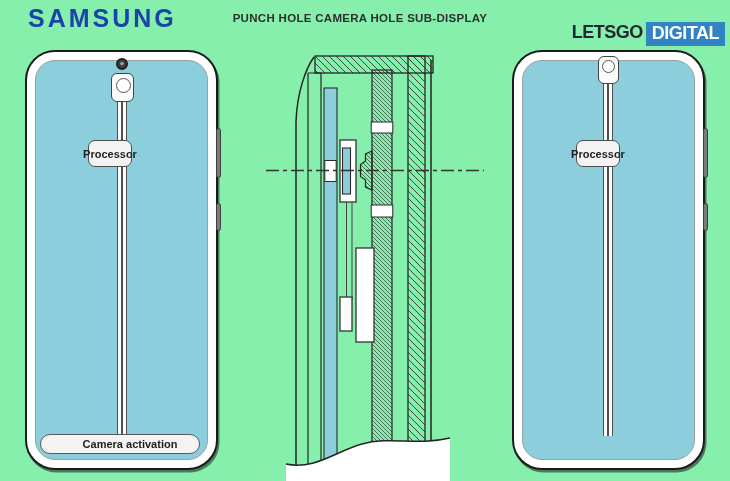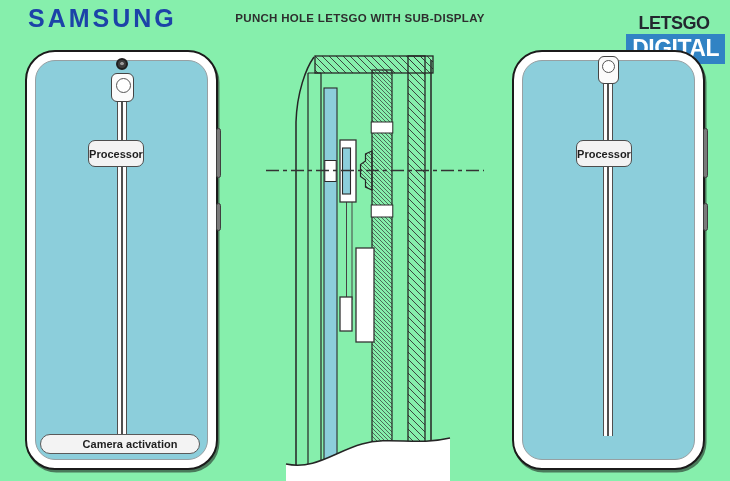--- a/index.html
+++ b/index.html
@@ -4,23 +4,23 @@
 <style>
   html,body{margin:0;padding:0;background:#fff;}
   .stage{position:relative;width:730px;height:481px;background:#86efac;overflow:hidden;
          font-family:"Liberation Sans",sans-serif;}
 
   
   .brand{position:absolute;left:28px;top:4px;font-size:25px;font-weight:bold;
          letter-spacing:3px;color:var(--samsung-blue);}
   .title{position:absolute;left:165px;top:12px;width:390px;text-align:center;
          font-size:11.5px;font-weight:bold;letter-spacing:.3px;color:#2e2e2e;}
-  .publisher{position:absolute;right:5px;top:13px;display:flex;align-items:center;flex-direction:column;}
+  .publisher{position:absolute;right:5px;top:22px;display:flex;}
   .pub-left{font-size:18px;font-weight:800;letter-spacing:-.5px;color:var(--publisher-dark);}
-  .pub-right{font-size:23px;font-weight:800;letter-spacing:-.5px;color:#fff;
+  .pub-right{font-size:18px;font-weight:800;letter-spacing:-.5px;color:#fff;
              background:var(--publisher-blue);padding:1px 6px 2px 6px;margin-left:3px;}
 
   
   .phone{position:absolute;top:50px;width:189px;height:416px;border:2px solid #1b1b1b;
          border-radius:30px;background:#fff;box-shadow:1.5px 2.5px 0 rgba(25,25,25,.55);}
   .phone.left{left:25px;} .phone.right{left:512px;}
   .screen{position:absolute;left:8px;top:8px;width:171px;height:398px;
           border:1px solid #97a0a3;border-radius:20px;background:var(--screen-teal);}
   .punch-dot{position:absolute;left:89px;top:6px;width:12px;height:12px;border-radius:50%;
              border:2px solid #1f1f1f;box-sizing:border-box;
@@ -31,21 +31,21 @@
   .phone.right .cam-module{left:84px;top:4px;width:21px;height:28px;}
   .cam-circle{position:absolute;border:1.5px solid #555;border-radius:50%;background:#fff;
               box-sizing:border-box;}
   .phone.left .cam-circle{left:3.5px;top:3.5px;width:15px;height:15px;}
   .phone.right .cam-circle{left:3px;top:3px;width:13px;height:13px;}
   .wire{position:absolute;width:10px;
         background:linear-gradient(90deg,#4f4f4f 0 1px,#fdfdfd 1px 4px,#4f4f4f 4px 6px,
                    #fdfdfd 6px 9px,#4f4f4f 9px 10px);}
   .phone.left .wire{left:90px;top:48px;height:336px;}
   .phone.right .wire{left:89px;top:30px;height:354px;}
-  .chip{position:absolute;width:56px;height:27px;border:1.5px solid #4d4d4d;border-radius:7px;
+  .chip{position:absolute;width:44px;height:27px;border:1.5px solid #4d4d4d;border-radius:7px;
         background:var(--label-bg);display:flex;align-items:center;justify-content:center;
         font-size:11px;font-weight:600;color:#1e1e1e;box-sizing:border-box;}
   .phone.left .chip{left:61px;top:88px;} .phone.right .chip{left:62px;top:88px;}
   .pill{position:absolute;top:382px;width:160px;height:20px;border:1.5px solid #5a5a5a;
         border-radius:10px;background:var(--label-bg);display:flex;align-items:center;
         justify-content:center;font-size:11px;font-weight:600;color:#1e1e1e;box-sizing:border-box;}
   .phone.left .pill{left:13px;padding-left:20px;} .phone.right .pill{left:14px;}
   .side-btn{position:absolute;right:-4.5px;width:5px;background:var(--side-button-gray);
             border:1px solid #3f3f3f;border-radius:2.5px;box-sizing:border-box;}
   .side-btn.b1{top:76px;height:50px;} .side-btn.b2{top:151px;height:28px;}
@@ -61,21 +61,21 @@
   .white-part{fill:#fff;stroke:#333;stroke-width:1.3;}
   .teal-stroke{fill:var(--screen-teal);stroke:#2a2a2a;stroke-width:1.1;}
   .center-ln{stroke:#333;stroke-width:1.5;stroke-dasharray:13 4 4 4;}
 </style>
 </head>
 <body>
 
 <div class="stage">
 
   <div class="brand">SAMSUNG</div>
-  <div class="title">PUNCH HOLE LETSGO WITH SUB-DISPLAY</div>
+  <div class="title">PUNCH HOLE CAMERA HOLE SUB-DISPLAY</div>
   <div class="publisher">
     <span class="pub-left">LETSGO</span>
     <span class="pub-right">DIGITAL</span>
   </div>
 
   <div class="phone left">
     <div class="screen"></div>
     <div class="punch-dot"></div>
     <div class="wire"></div>
     <div class="cam-module">

